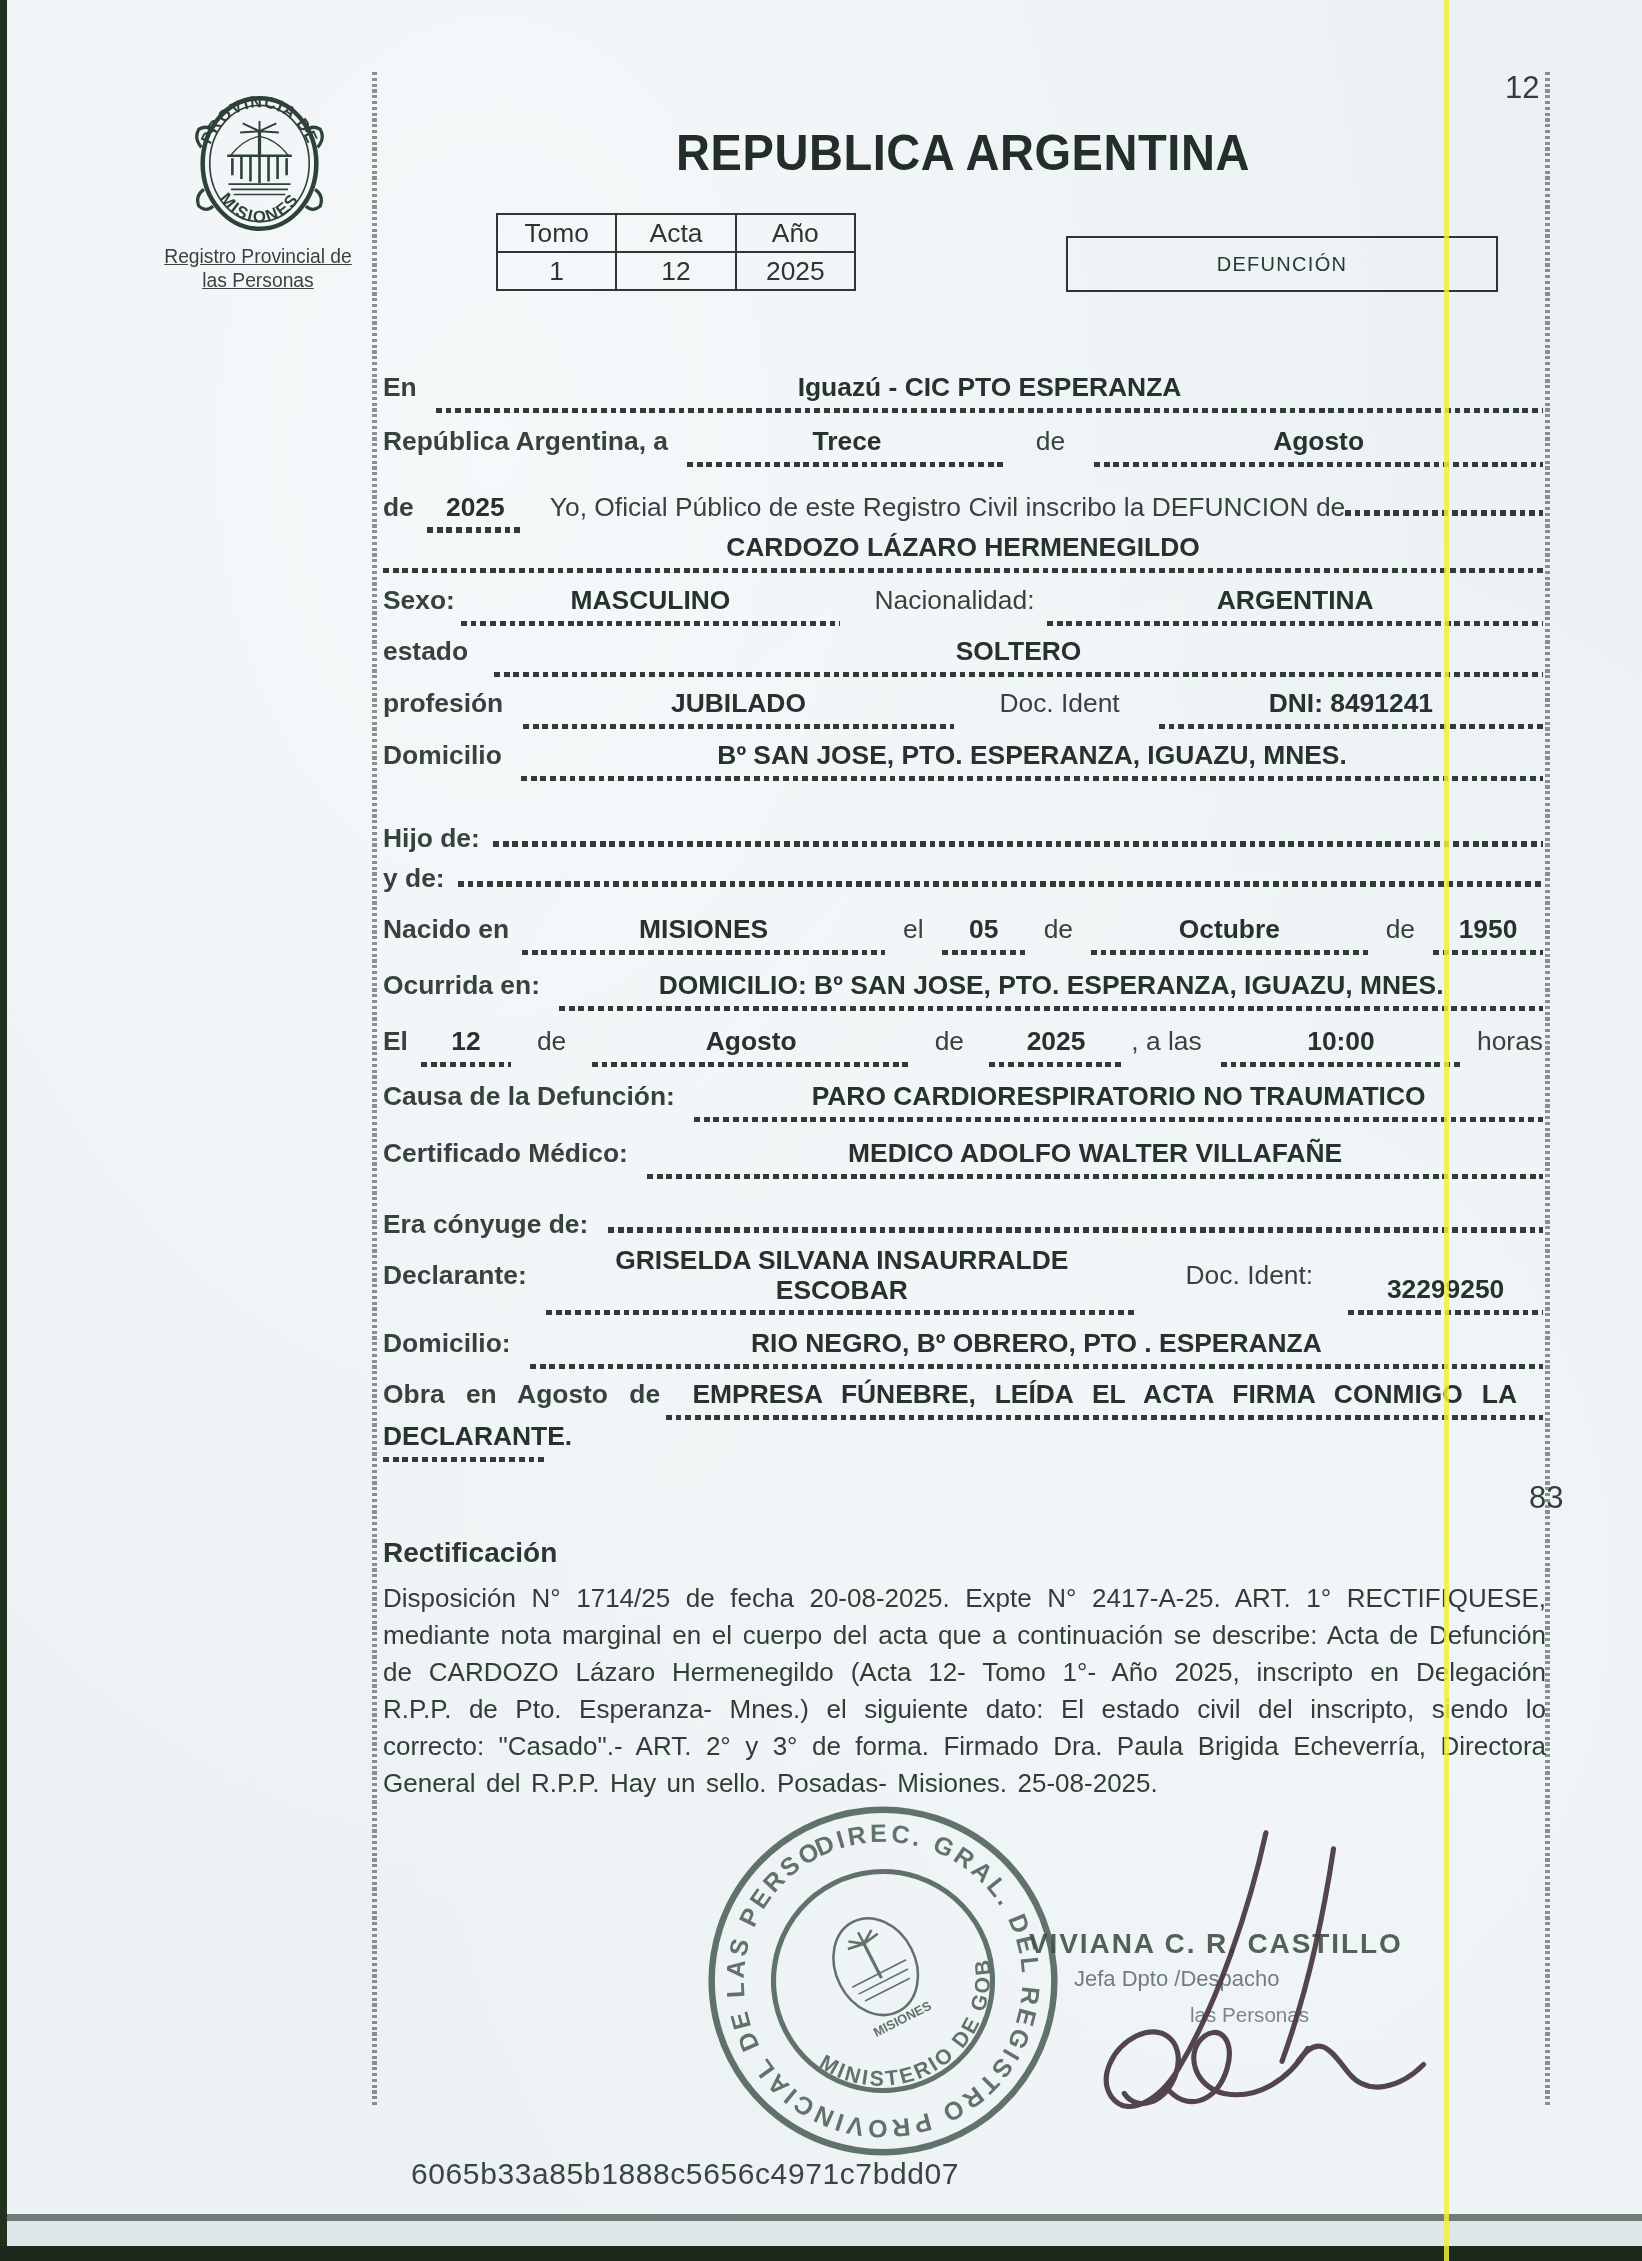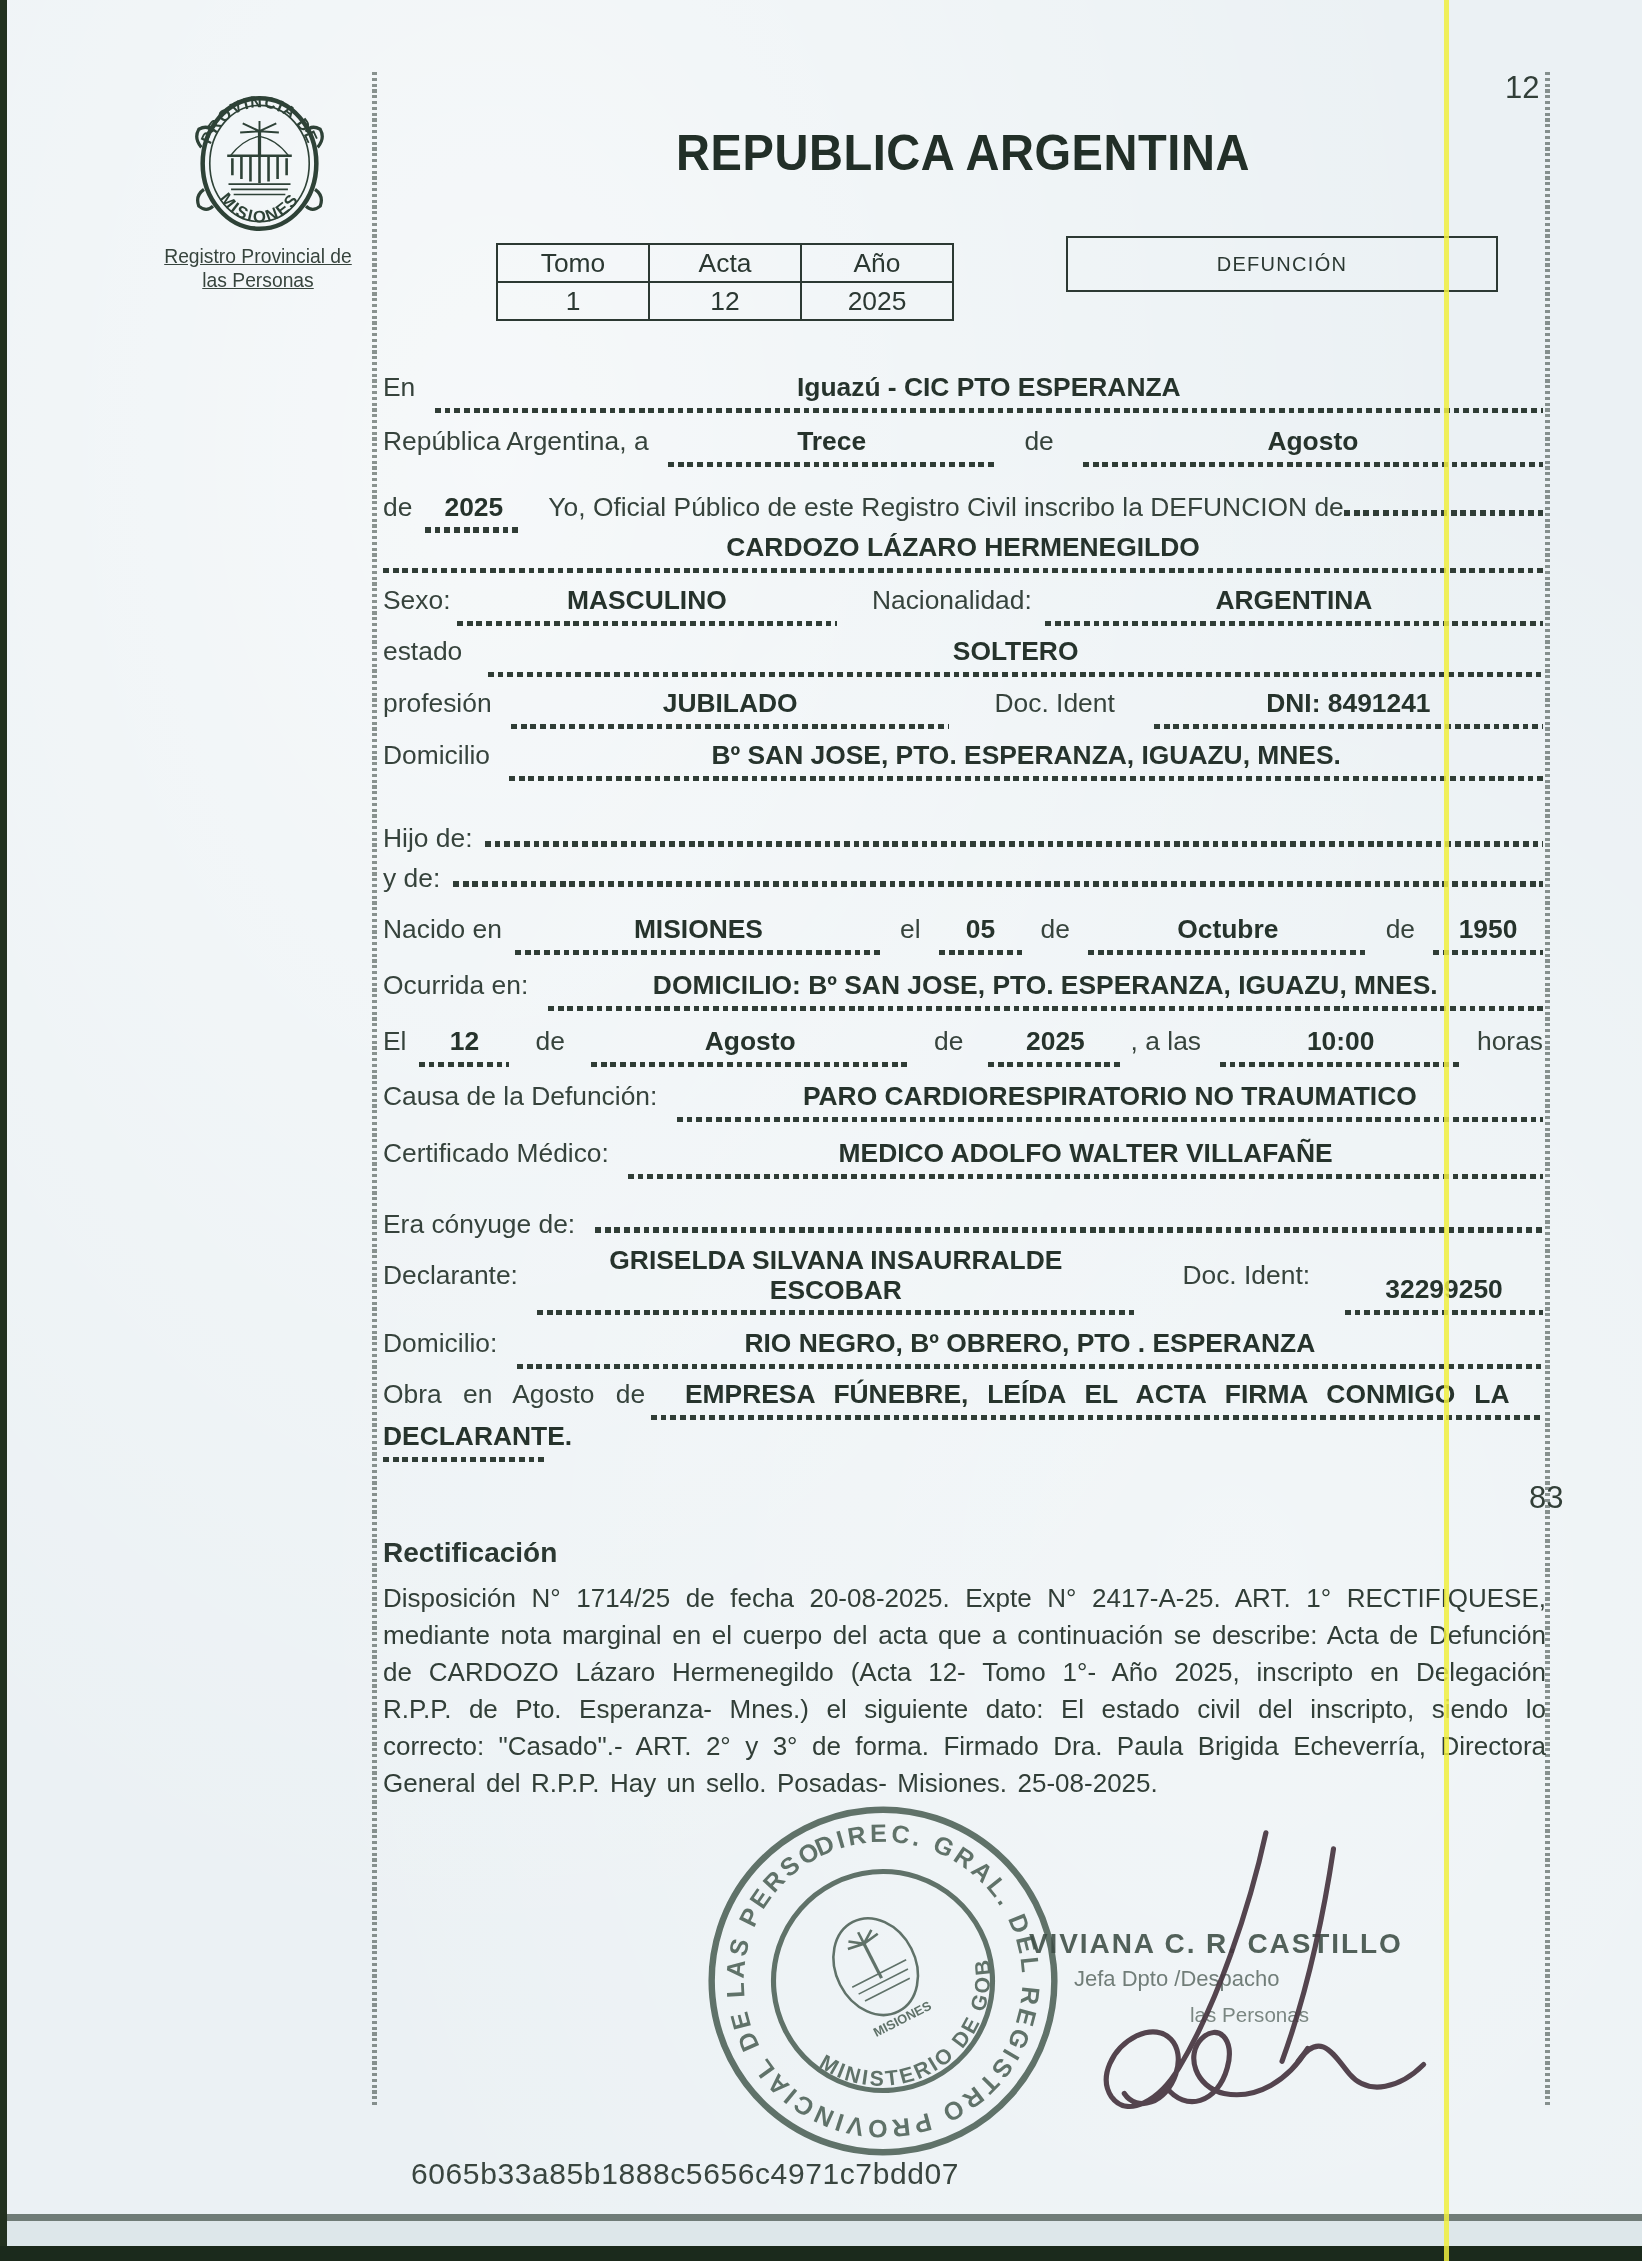--- a/index.html
+++ b/index.html
@@ -35,30 +35,30 @@
   .pagenum.top{left:1505px;top:70px;}
   .pagenum.side{left:1496px;top:1480px;margin-left:33px;}
 
   
   .seal{position:absolute;left:182px;top:86px;width:155px;height:155px;color:#2e4237;}
   .org{position:absolute;left:139px;top:245px;width:238px;text-align:center;
        font-size:19.3px;line-height:24px;color:#37443d;text-decoration:underline;}
   .title{position:absolute;left:383px;top:124px;width:1160px;text-align:center;
        font-size:50px;font-weight:bold;letter-spacing:0.6px;transform:scaleX(.94);color:#222f28;}
 
-  .rec-table{position:absolute;left:496px;top:243px;width:458px;border:2.6px solid var(--ink);
+  .rec-table{position:absolute;left:496px;top:213px;width:360px;border:2.6px solid var(--ink);
        border-collapse:collapse;table-layout:fixed;background:transparent;}
   .rec-table td{border:2.6px solid var(--ink);text-align:center;font-size:26.4px;
        height:36px;padding:0;color:#2b3832;}
   .def-box{position:absolute;left:1066px;top:236px;width:428px;height:52px;border:2.6px solid var(--ink);
        display:flex;align-items:center;justify-content:center;font-size:20px;letter-spacing:1.3px;color:#2b3832;}
 
   
   .row{position:absolute;left:383px;width:1160px;display:flex;align-items:baseline;font-size:26.4px;}
-  .lbl{white-space:nowrap;color:#36433c;padding-bottom:10.3px;}
+  .lbl{white-space:nowrap;color:#36433c;padding-bottom:10.3px;font-weight:bold;}
   .plain{white-space:nowrap;color:#36433c;padding-bottom:10.3px;}
   .fld{position:relative;text-align:center;padding-bottom:10.3px;min-height:1em;}
   .fld::after{content:"";position:absolute;left:0;right:0;bottom:0;height:5.8px;
       background:repeating-linear-gradient(90deg, #303d36 0 5.8px, transparent 5.8px 9.7px);}
   .fld.grow{flex:1 1 auto;}
   .val{font-weight:bold;color:#26332c;}
   .stack{line-height:1.12;}
   .gap10{width:6.4px;flex:none;} .gap20{width:13px;flex:none;} .gap30{width:19.3px;flex:none;}
   .gap40{width:26px;flex:none;}
 

